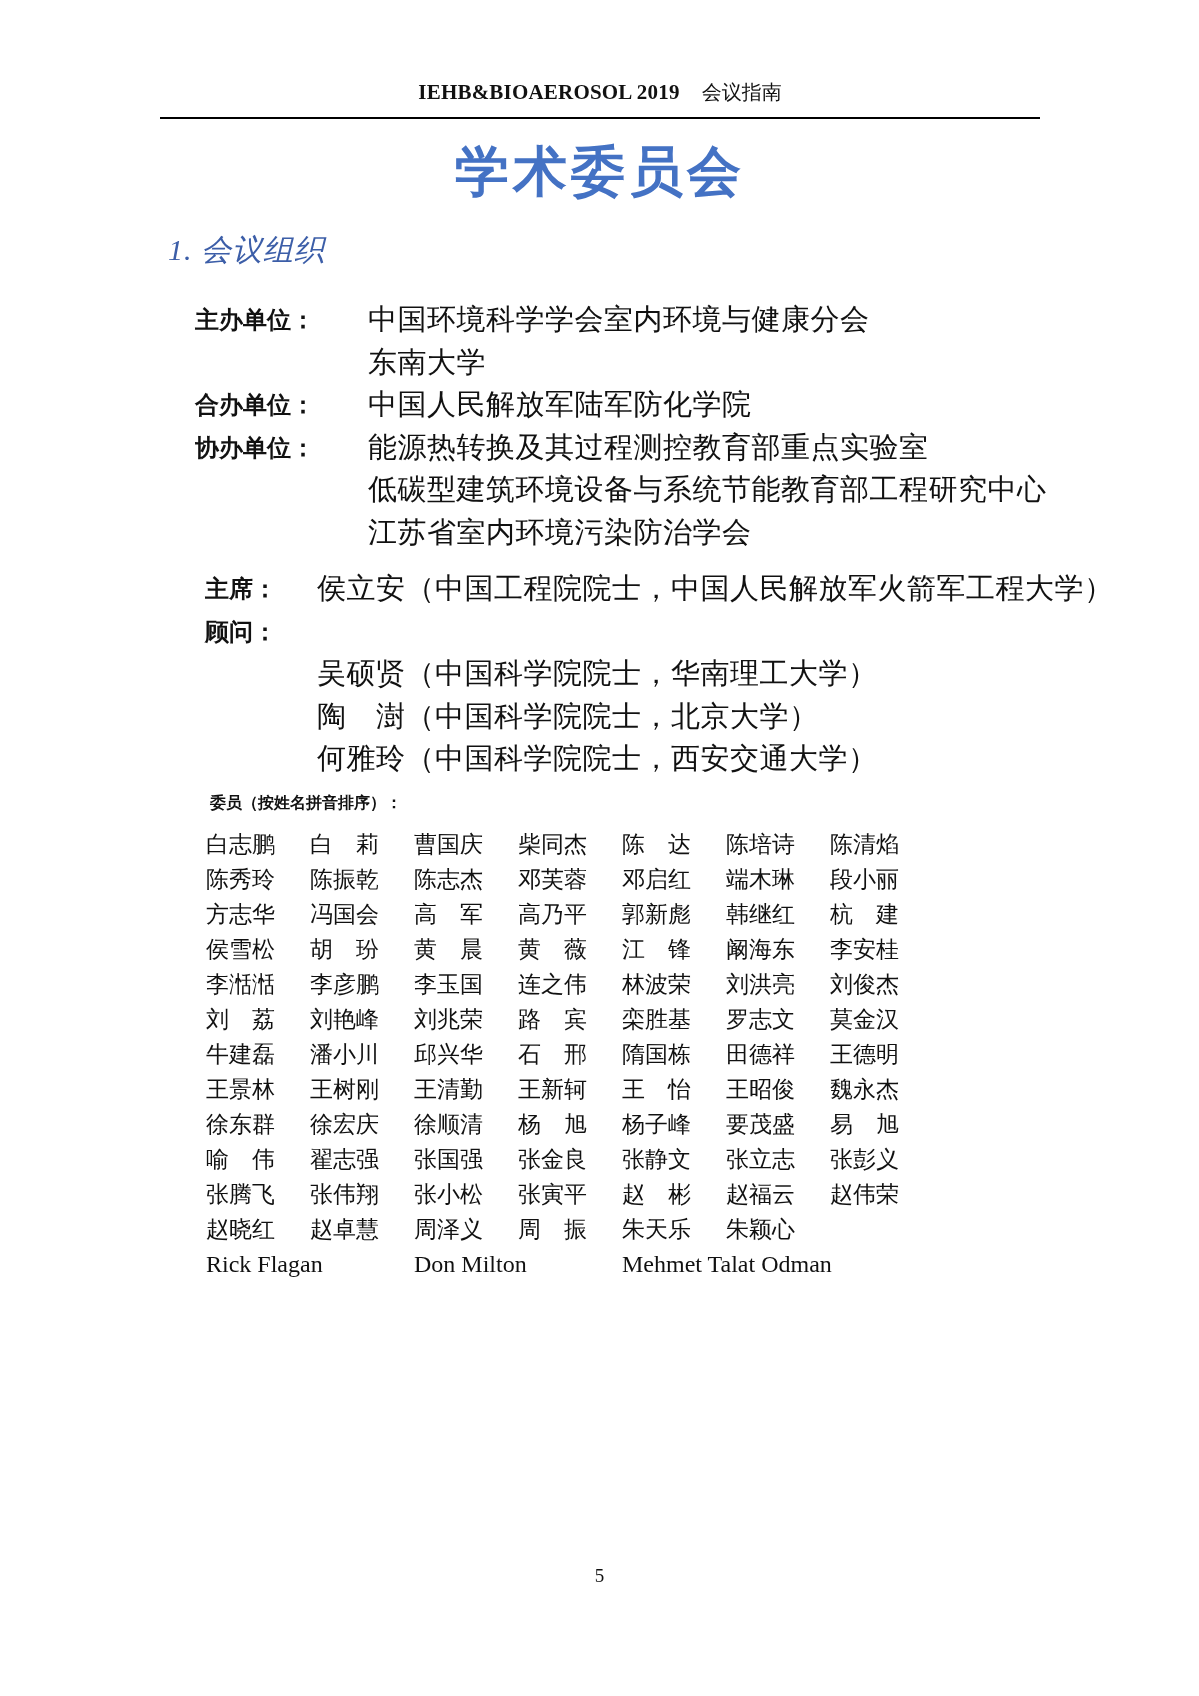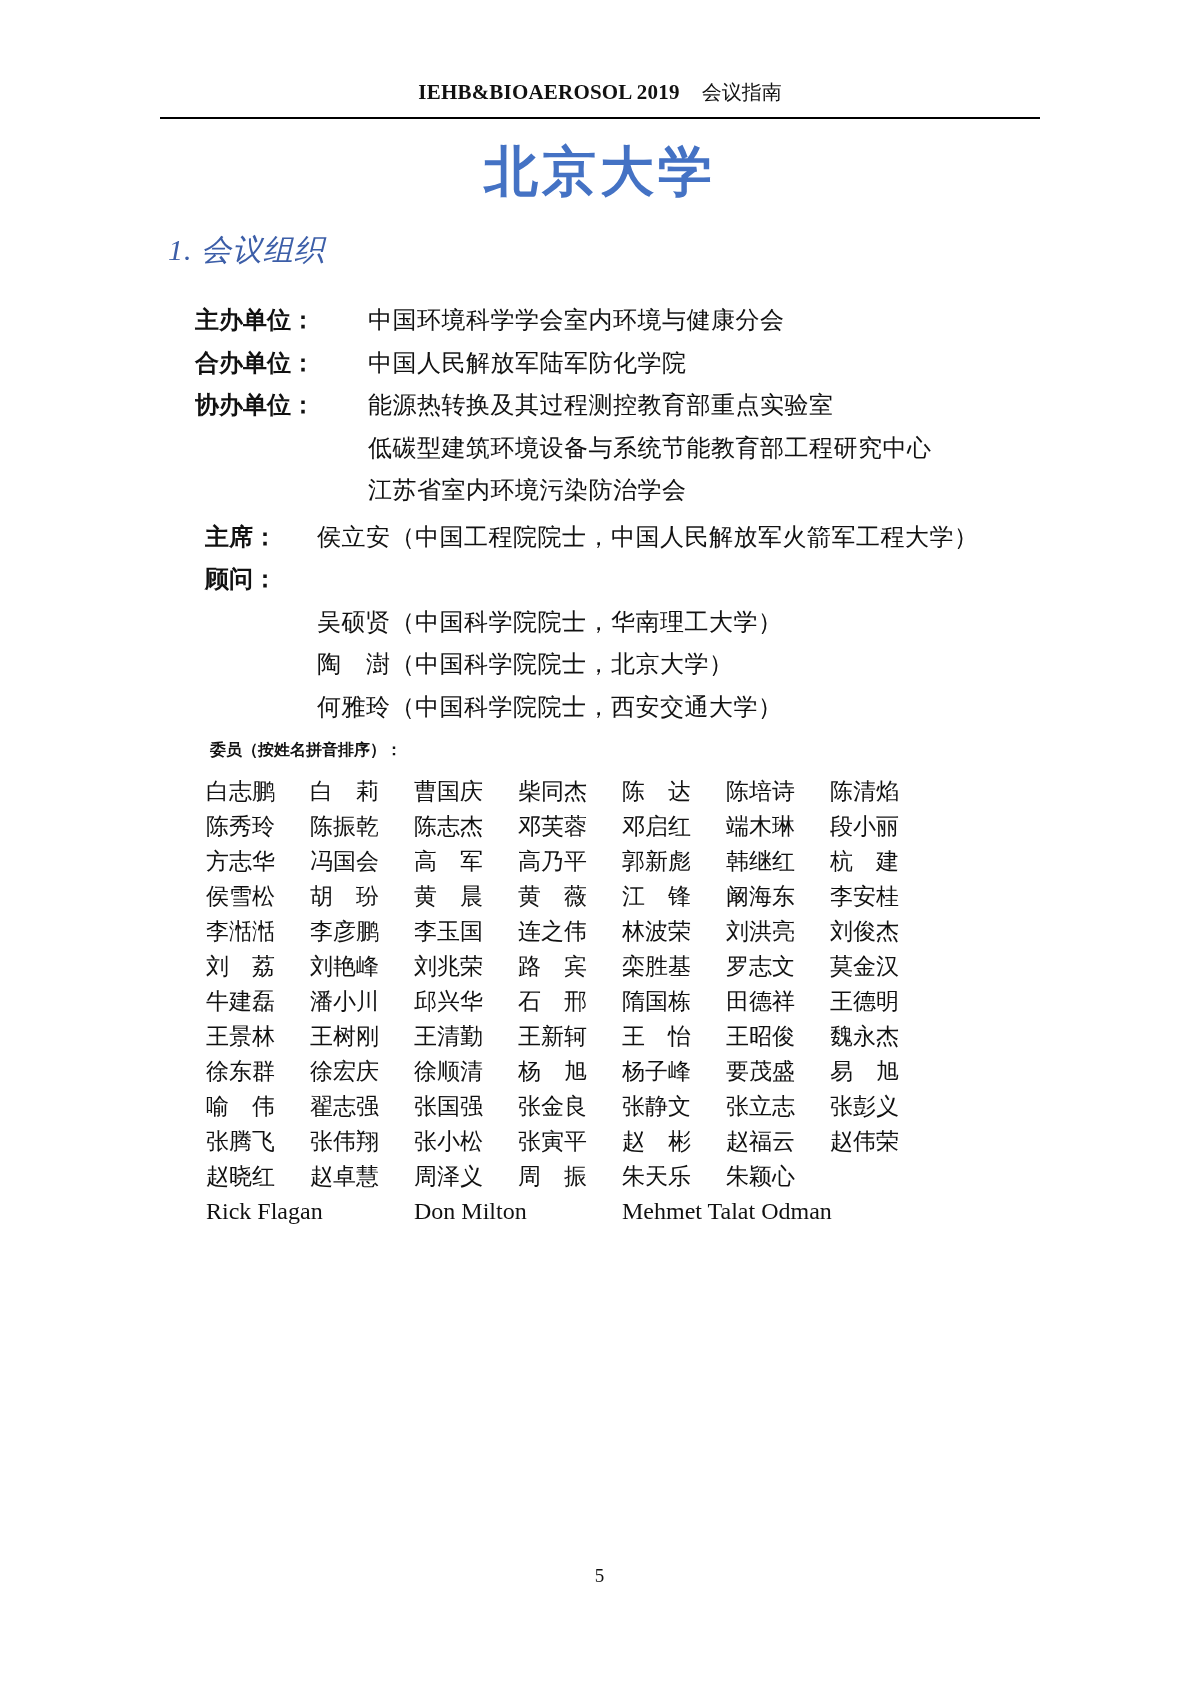--- a/index.html
+++ b/index.html
@@ -36,22 +36,22 @@
   .sec2{margin-top:30px;}
   
   .kv{margin-top:30px;}
   .kv-line{display:flex;height:42.5px;align-items:center;font-size:24px;}
   .kv-line .lbl{
     font-family:"Liberation Sans","DejaVu Sans",sans-serif;
     font-weight:bold;font-size:24px;
   }
   .s1 .lbl{margin-left:35px;width:173px;flex:0 0 173px;}
   .s2 .lbl{margin-left:45px;width:112px;flex:0 0 112px;}
-  .kv-line .val{font-size:24px;letter-spacing:.5px;white-space:nowrap;text-align:center;}
-  .chair-block{margin-top:4px;}
+  .kv-line .val{font-size:29px;letter-spacing:.5px;white-space:nowrap;text-align:center;}
+  .chair-block{margin-top:14px;}
   
   .members-heading{
     font-family:"Liberation Sans","DejaVu Sans",sans-serif;
     font-weight:bold;font-size:16px;line-height:40px;
     margin-left:50px;margin-top:2px;
   }
   .members-grid{
     margin-left:46px;margin-top:4px;
     display:grid;
     grid-template-columns:repeat(7,104px);
@@ -76,27 +76,31 @@
 
 <div class="page">
   <div class="content">
 
     <div class="header">
       <span class="h-en">IEHB&amp;BIOAEROSOL 2019</span>
       <span class="h-cn">会议指南</span>
     </div>
     <div class="rule"></div>
 
-    <h1 class="title">北京大学</h1>
+    <h1 class="title">学术委员会</h1>
 
     <h2 class="sec">1. 会议组织</h2>
     <div class="kv s1" id="organizers-list">
         <div class="kv-line">
           <span class="lbl">主办单位：</span>
           <span class="val">中国环境科学学会室内环境与健康分会</span>
+        </div>
+        <div class="kv-line">
+          <span class="lbl"></span>
+          <span class="val">东南大学</span>
         </div>
         <div class="kv-line">
           <span class="lbl">合办单位：</span>
           <span class="val">中国人民解放军陆军防化学院</span>
         </div>
         <div class="kv-line">
           <span class="lbl">协办单位：</span>
           <span class="val">能源热转换及其过程测控教育部重点实验室</span>
         </div>
         <div class="kv-line">

